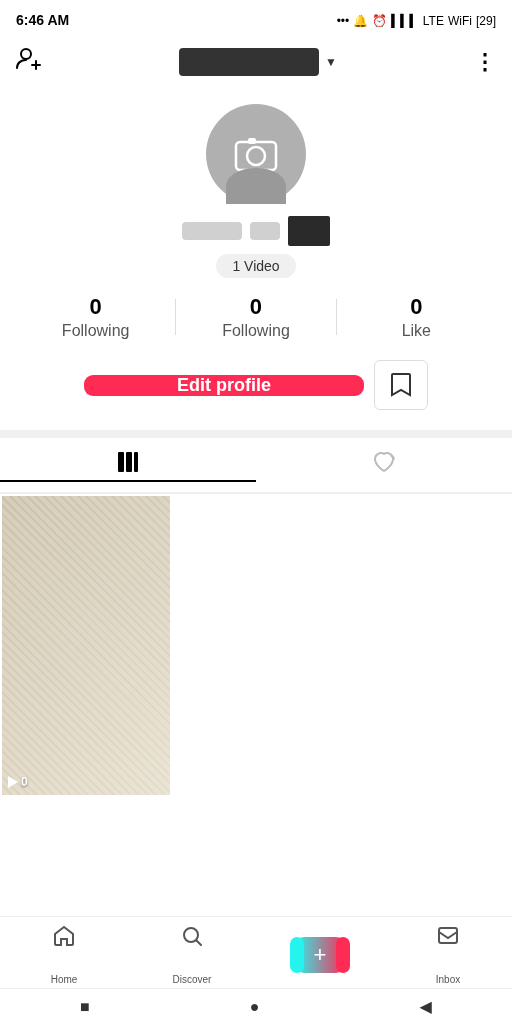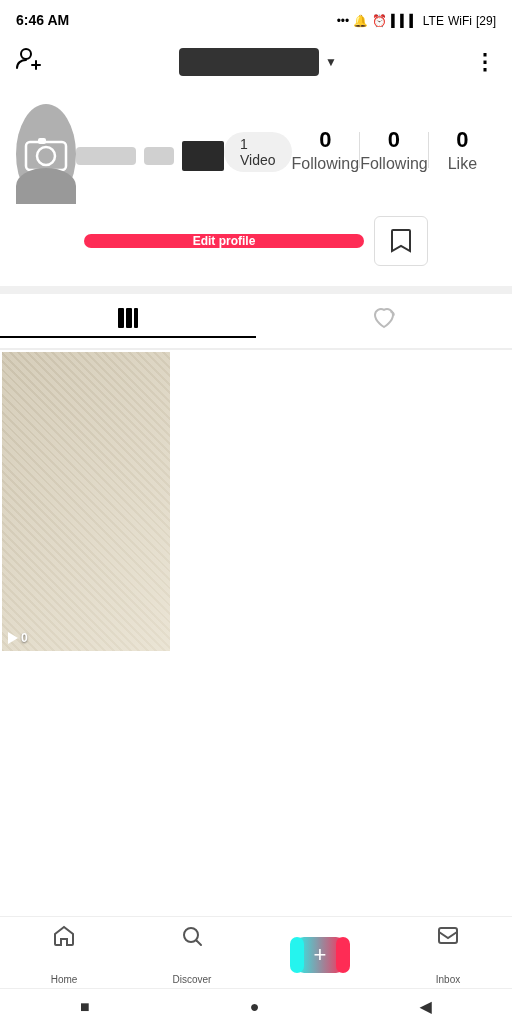--- a/index.html
+++ b/index.html
@@ -67,21 +67,21 @@
     .nav-more {
       font-size: 22px;
       cursor: pointer;
       color: #000;
       font-weight: bold;
     }
 
     
     .profile-section {
       display: flex;
-      flex-direction: row;
+      flex-direction: column;
       align-items: center;
       padding: 16px 16px 0;
       background: #fff;
     }
 
     
     .avatar-container {
       width: 100px;
       height: 100px;
       border-radius: 50%;
@@ -177,21 +177,21 @@
       justify-content: center;
     }
     .edit-profile-btn {
       flex: 1;
       max-width: 280px;
       background: #fe2c55;
       color: #fff;
       border: none;
       border-radius: 9px;
       padding: 0;
-      font-size: 12px;
+      font-size: 18px;
       font-weight: 600;
       cursor: pointer;
     }
     .bookmark-btn {
       width: 54px;
       height: 50px;
       border: 1.5px solid #ddd;
       border-radius: 6px;
       background: #fff;
       display: flex;

